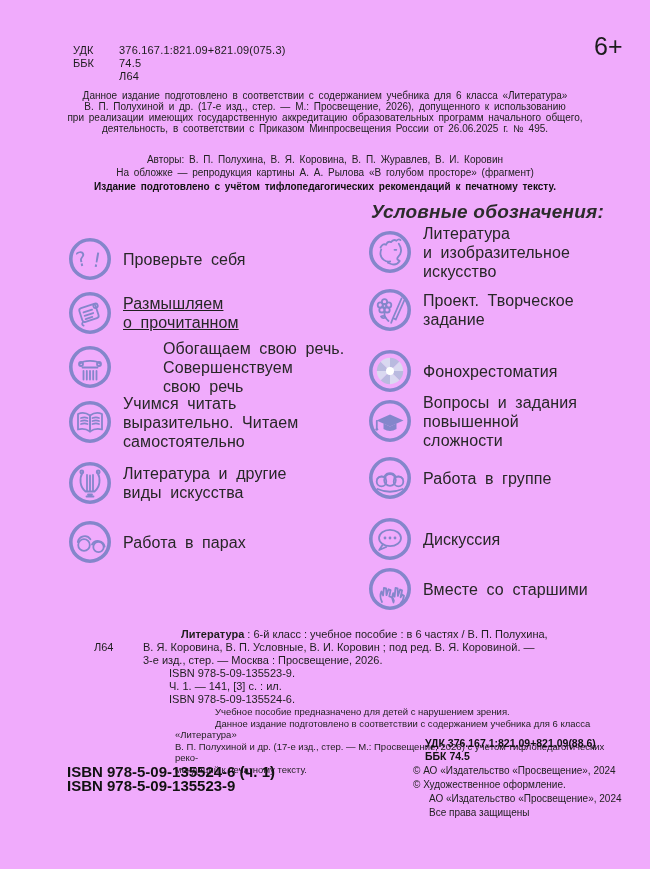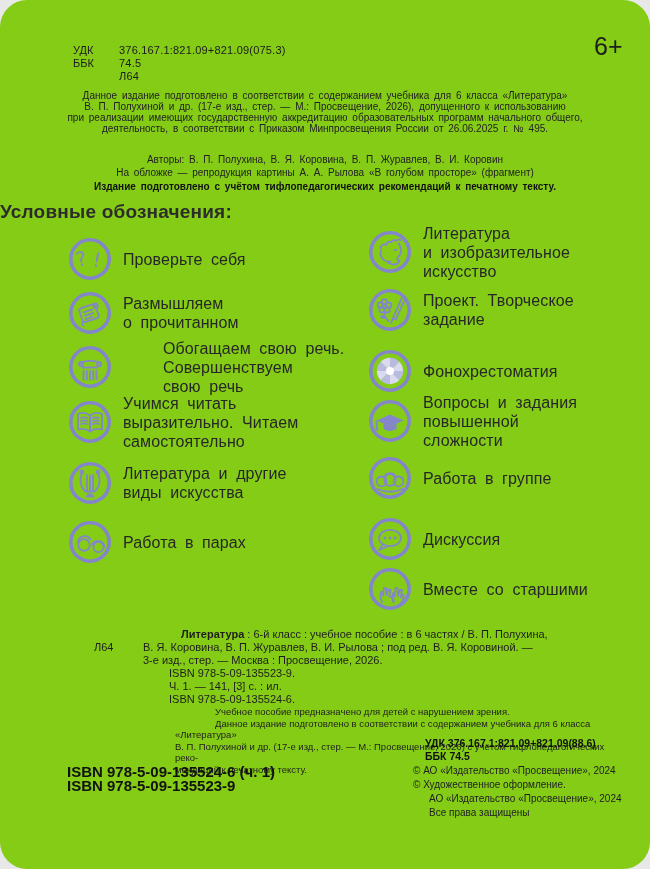--- a/index.html
+++ b/index.html
@@ -1,33 +1,33 @@
 <!DOCTYPE html>
 <html><head>
 <meta charset="utf-8">
 <style>
   * { margin:0; padding:0; box-sizing:border-box; }
   body { background:#e8e8e8; font-family:"Liberation Sans", sans-serif; }
   .page {
     position:relative; width:650px; height:869px; margin:0 auto;
-    background:#84cc16; color:#1f1f1f; overflow:hidden;border-radius:27px;
+    background:#f0abfc; color:#1f1f1f; overflow:hidden;
   }
   
   .top-codes { position:absolute; top:44px; left:73px; font-size:11px; line-height:13px; color:#1c1c1c; }
   .top-codes .row { display:flex; }
   .top-codes .lab { width:30px; }
   .top-codes .val { margin-left:16px; letter-spacing:.2px; }
   .age-badge { position:absolute; top:32px; left:594px; font-size:25px; color:#1c1c1c; }
   
   .intro { position:absolute; top:90px; left:38px; width:574px; text-align:center; font-size:10px; line-height:11px; color:#222; word-spacing:2px; }
   .intro .authors { margin-top:20px; }
   .intro .cover { margin-top:2px; }
   .intro .note { margin-top:3px; font-weight:bold; color:#111; }
   
-  .legend-title { position:absolute; top:201px; left:0; width:604px; text-align:left; font-size:19px; font-weight:bold; color:#2c2c2c; letter-spacing:.2px; }
+  .legend-title { position:absolute; top:201px; left:0; width:604px; text-align:right; font-size:19px; font-weight:bold; color:#2c2c2c; letter-spacing:.2px;font-style:italic; }
   .lrow { position:absolute; display:flex; align-items:center; height:46px; }
   .lrow svg { flex:0 0 44px; }
   .lrow .lab {
     margin-left:11px; font-size:16px; line-height:19px; color:#272727;
     white-space:pre-line; word-spacing:4px; letter-spacing:.1px; width:230px;
   }
   
   .biblio { position:absolute; top:628px; left:143px; width:470px; font-size:11px; line-height:13px; color:#1e1e1e; }
   .biblio .ind { text-indent:38px; }
   .biblio .isbn-ind { padding-left:26px; }
@@ -81,21 +81,21 @@
 
   <div class="lrow" style="top:236px;left:68px;">
     <svg width="44" height="44" viewBox="0 0 44 44">
       <circle class="ring" cx="22" cy="22" r="19.2"></circle>
       <text class="itxt" x="8" y="29" transform="rotate(-12 13 22)">?</text>
       <text class="itxt" x="25" y="30" transform="rotate(10 28 22)">!</text>
     </svg>
     <span class="lab">Проверьте себя</span>
   </div>
 
-  <div class="lrow" style="top:290px;left:68px;">
+  <div class="lrow" style="top:290px;left:68px;text-decoration:underline;">
     <svg width="44" height="44" viewBox="0 0 44 44">
       <circle class="ring" cx="22" cy="22" r="19.2"></circle>
       <g class="ik" transform="rotate(-18 22 22)">
         <rect x="12.5" y="14.5" width="17" height="14.5" rx="2.5"></rect>
         <circle cx="29.5" cy="16.8" r="2.2"></circle>
         <path d="M16 19.5 h9 M16 23 h9 M16 26.5 h7"></path>
         <path d="M12.5 28.5 q-2.5 1.5 -0.5 3.5"></path>
       </g>
     </svg>
     <span class="lab">Размышляем
@@ -270,21 +270,21 @@
         <path d="M14 35 c-1.8 -3.5 -2 -7.5 -0.5 -10.5 l1.6 4 l0.8 -7.5 l2.2 0.3 l0.4 6.8 l2 -5.8 l2.1 0.8 l-1.3 6.3 c2.6 0.6 4.2 2.2 4.6 4.6"></path>
         <path d="M25.5 35.5 c-1.3 -3 -1.4 -6.5 -0.3 -9.3 l1.4 3.4 l0.9 -8.6 l2.1 0.3 l0.3 7.6 l2.2 -6.4 l2 0.8 l-1.5 7 l1.8 -2.6 l1.6 1 c-0.4 3.2 -1.5 5.8 -3.4 7.4"></path>
       </g>
     </svg>
     <span class="lab">Вместе со старшими</span>
   </div>
 
   <div class="biblio-code">Л64</div>
   <div class="biblio">
     <div class="ind"><b>Литература</b><span> : 6-й класс : учебное пособие : в 6 частях / В. П. Полухина,</span></div>
-    <div>В. Я. Коровина, В. П. Журавлев, В. И. Рылова ; под ред. В. Я. Коровиной. —</div>
+    <div>В. Я. Коровина, В. П. Условные, В. И. Коровин ; под ред. В. Я. Коровиной. —</div>
     <div>3-е изд., стер. — Москва : Просвещение, 2026.</div>
     <div class="isbn-ind">ISBN 978-5-09-135523-9.</div>
     <div class="isbn-ind">Ч. 1. — 141, [3] с. : ил.</div>
     <div class="isbn-ind">ISBN 978-5-09-135524-6.</div>
     <div class="small small-ind">Учебное пособие предназначено для детей с нарушением зрения.</div>
     <div class="small small-ind">Данное издание подготовлено в соответствии с содержанием учебника для 6 класса «Литература»</div>
     <div class="small">В. П. Полухиной и др. (17-е изд., стер. — М.: Просвещение, 2026) с учётом тифлопедагогических реко-</div>
     <div class="small">мендаций к печатному тексту.</div>
   </div>
 

